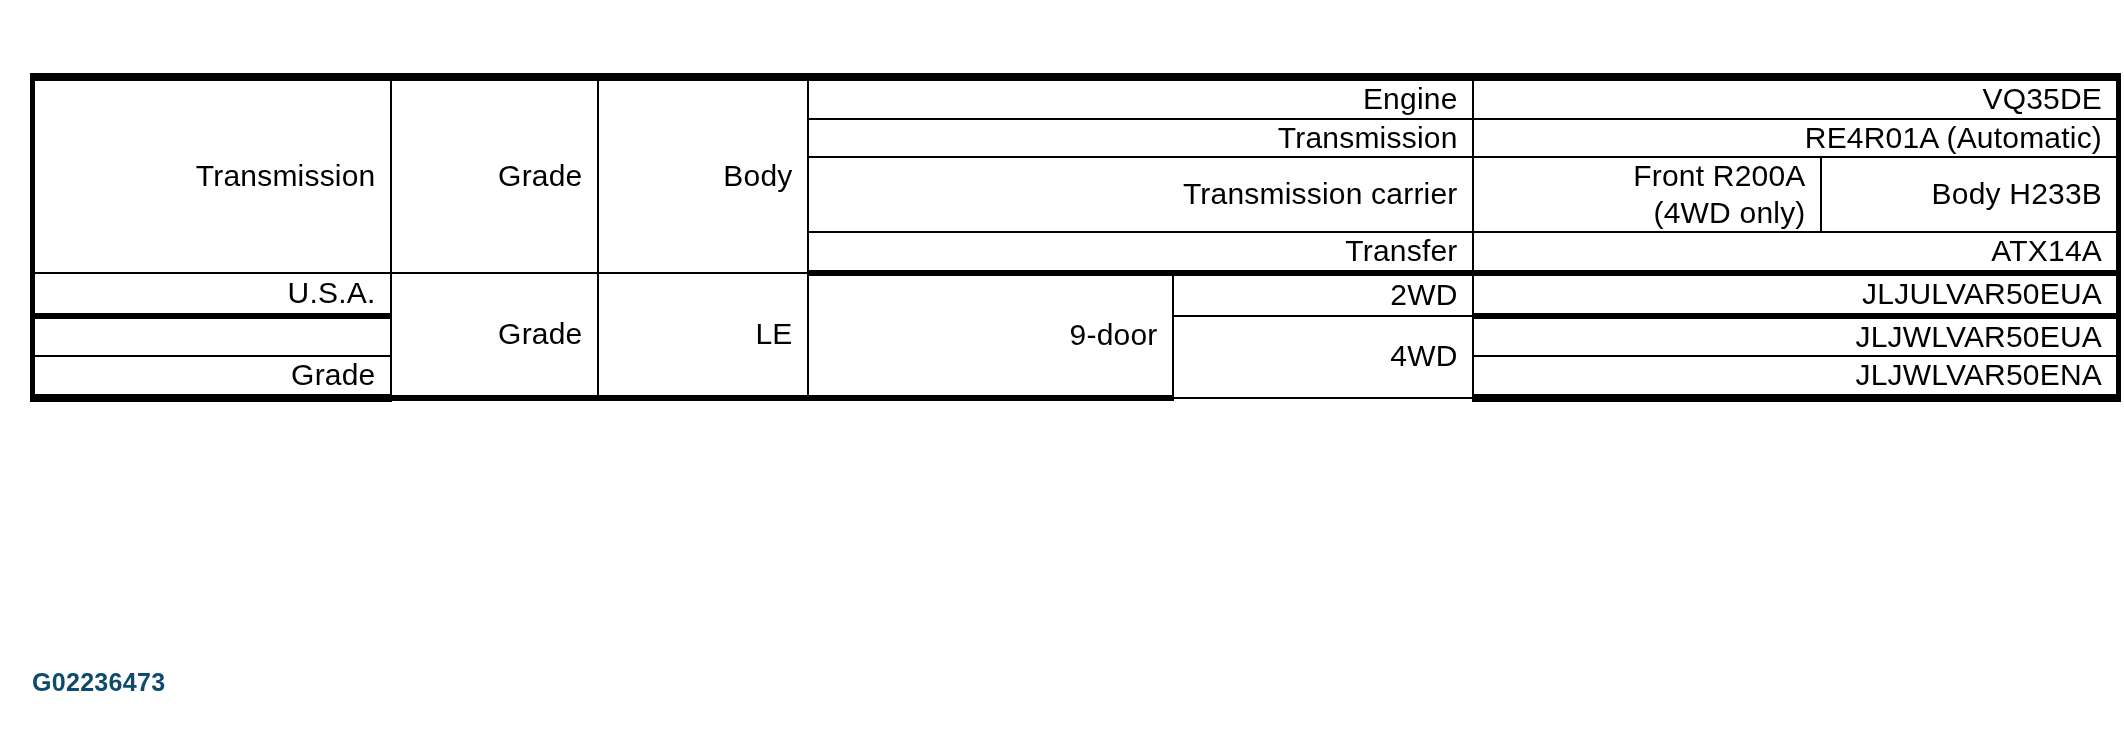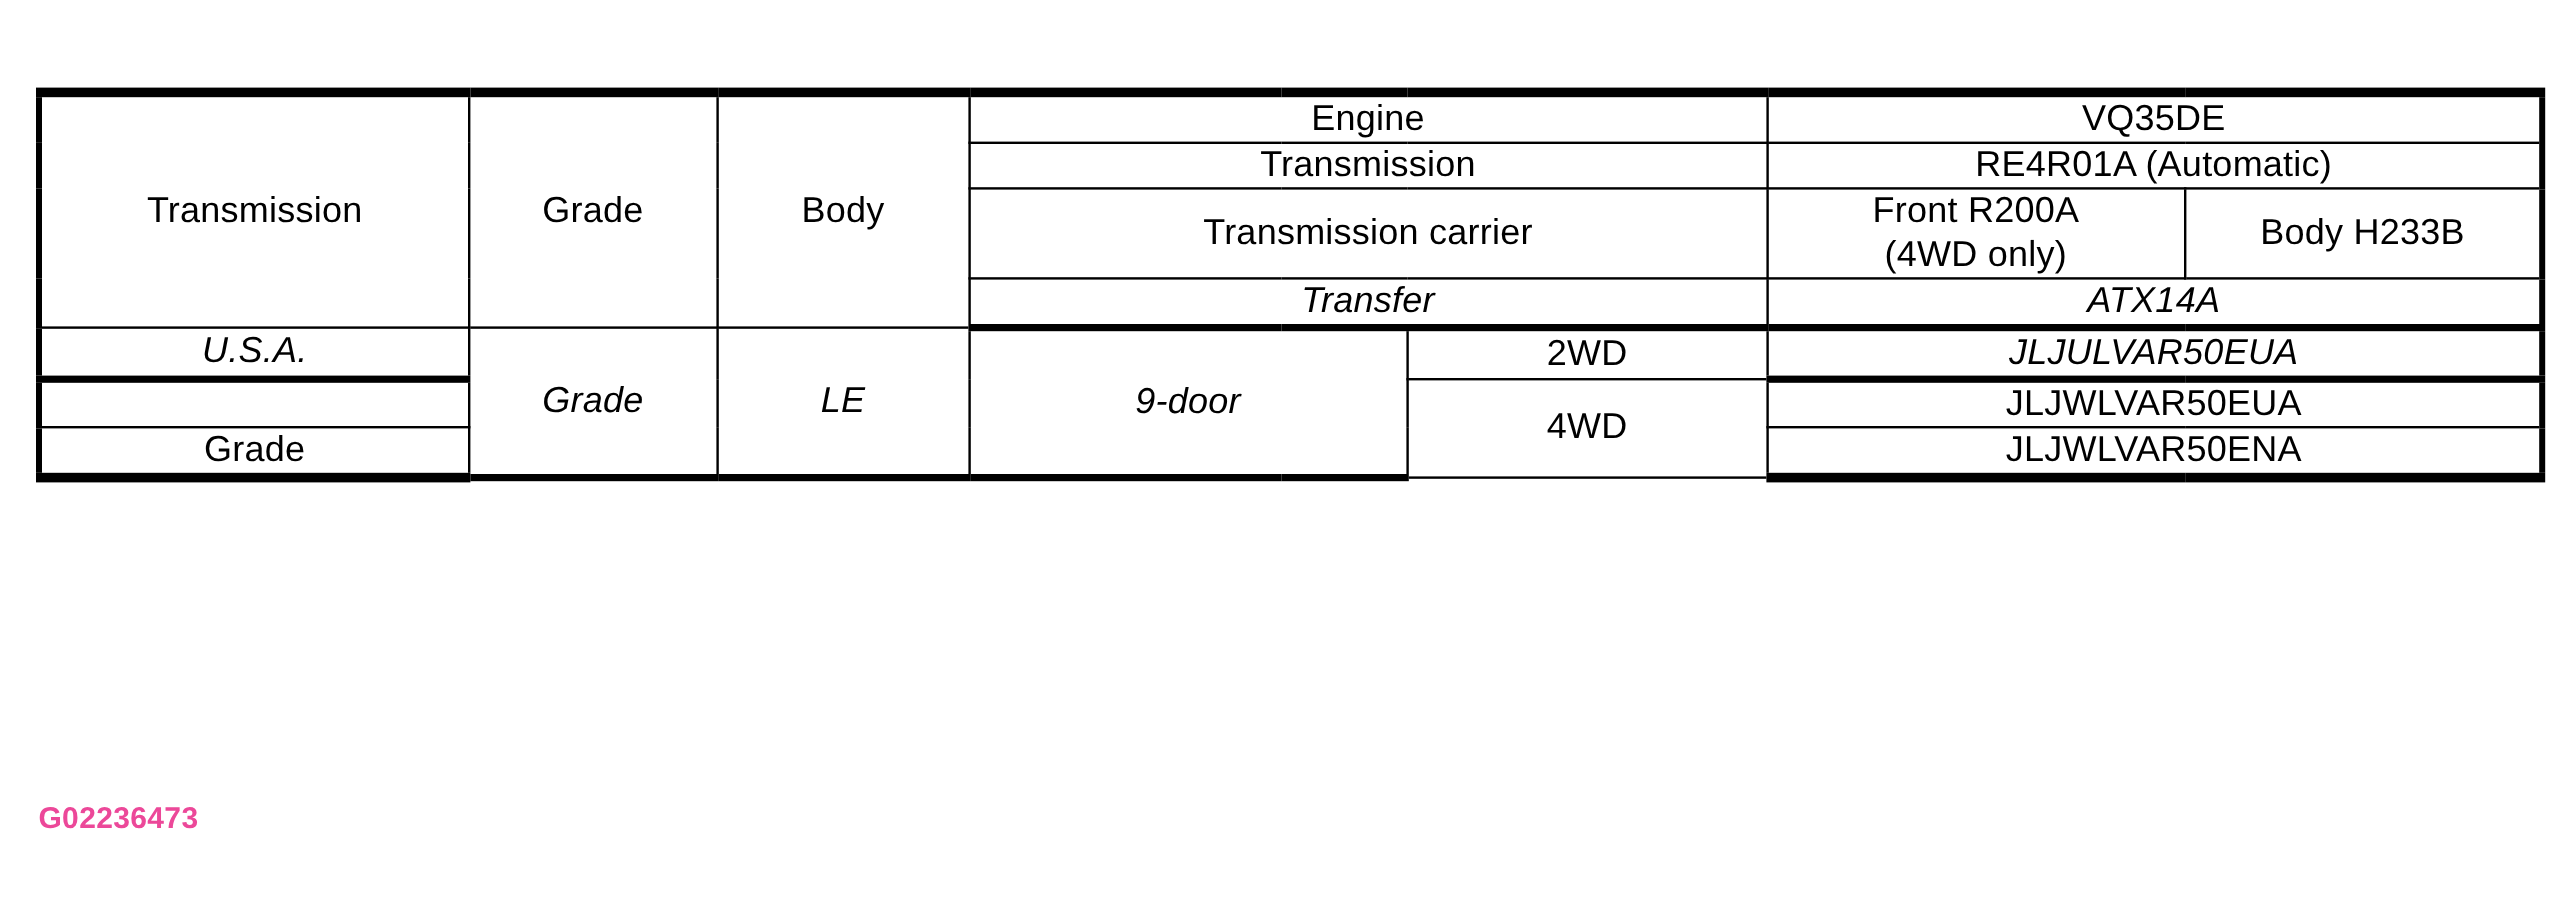--- a/index.html
+++ b/index.html
@@ -28,51 +28,51 @@
     left: 30px;
     top: 73px;
     width: 2086px;
     border-collapse: collapse;
     table-layout: fixed;
     font-size: 30px;
   }
   .spec-table td {
     border: 2px solid #000000;
     padding: 0 14px;
-    text-align: center;
+    text-align: right;
     vertical-align: middle;
     font-size: 30px;
     line-height: 1.22;
     font-weight: 400;
     letter-spacing: 0.2px;
     color: #000000;
     background: #ffffff;
   }
 
   
   .t-top    { border-top-width: 8px !important; }
   .t-bottom { border-bottom-width: 8px !important; }
   .t-left   { border-left-width: 5px !important; }
   .t-right  { border-right-width: 5px !important; }
-  .t-thickb { border-bottom-width: 6px !important; font-style: italic; }
+  .t-thickb { border-bottom-width: 6px !important; }
 
   .left-align { text-align: left; padding-left: 22px; }
   .no-bot  { border-bottom: none !important; }
 
   .two-line { white-space: pre-line; }
 
   
   .fig-caption {
     position: absolute;
     left: 32px;
     top: 668px;
     font-size: 25px;
     font-weight: 700;
     letter-spacing: 0.3px;
-    color: #ec4899;
+    color: #0c4a6e;
     font-family: "Liberation Sans", sans-serif;
   }
 </style>
 </head>
 <body>
 
 <div id="page">
 
   <table class="spec-table">
     <colgroup>

